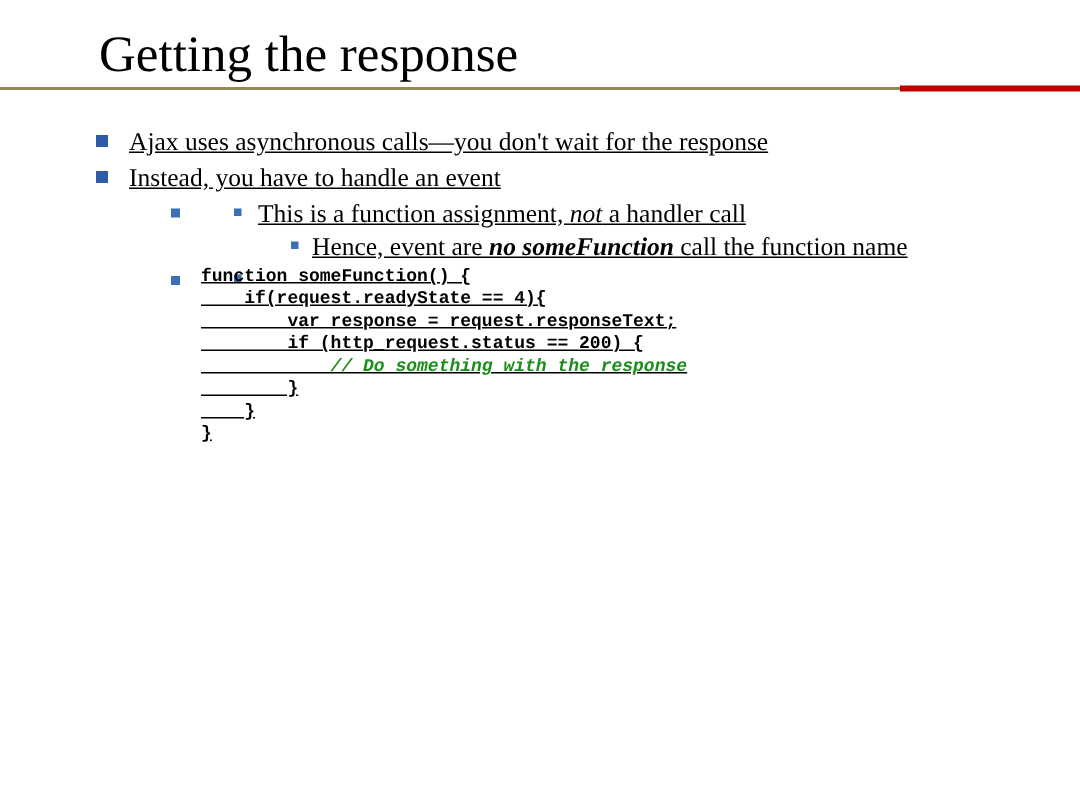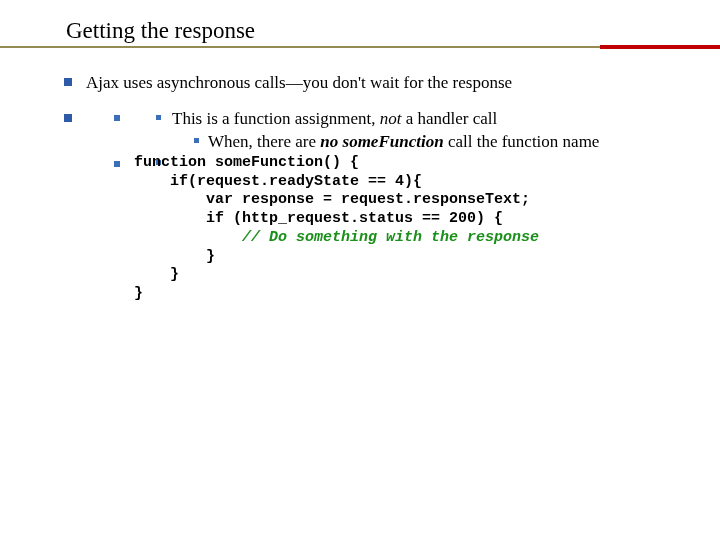--- a/index.html
+++ b/index.html
@@ -17,21 +17,21 @@
     position: relative;
     padding: 18px 40px 0 64px;
     box-sizing: border-box;
     width: 100%;
     height: 100%;
   }
   .title-wrap {
     position: relative;
   }
   .title {
-    font-size: 23px;
+    font-size: 34px;
     font-weight: 400;
     margin: 0 0 28px 2px;
   }
   .title-underline {
     position: absolute;
     left: -64px; 
     right: -40px;
     bottom: -6px;
     height: 4px;
   }
@@ -48,22 +48,23 @@
     background: #c00000; 
   }
   ul.top {
     list-style: none;
     padding: 0;
     margin: 12px 0 0 0;
   }
   ul.top > li {
     position: relative;
     padding-left: 22px;
-    margin: 15px 0;
+    margin: 3px 0;
     line-height: 1.25;
+    text-decoration: underline;
   }
   .sq {
     position: absolute;
     left: 0;
     top: 6px;
     width: 8px;
     height: 8px;
     background: #2e5aa8;
   }
   .sq-s {
@@ -109,21 +110,21 @@
     padding-left: 14px;
     margin: 1px 0;
   }
   .mono {
     font-family: "Courier New", Courier, monospace;
     font-weight: bold;
   }
   .codeblock {
     font-family: "Courier New", Courier, monospace;
     font-weight: bold;
-    font-size: 15px;
+    font-size: 12px;
     line-height: 1.25;
     white-space: pre;
     margin-left: 2px;
   }
   .comment {
     color: #1a8f1a;
     font-style: italic;
     font-weight: bold;
   }
   .ital { font-style: italic; }
@@ -141,33 +142,34 @@
     </div>
   </div>
 
   <ul class="top">
     <li>
       <span class="sq"></span>
       <span>Ajax uses asynchronous calls—you don't wait for the response</span>
     </li>
     <li>
       <span class="sq"></span>
+      <span>Instead, you have to handle an event</span>
 
       <ul class="sub">
         <li>
           <span class="sq sq-s"></span>
 
           <ul class="sub2">
             <li>
               <span class="sq sq-xs"></span>
               <span>This is a function assignment, </span><span class="ital">not</span><span> a handler call</span>
               <ul class="sub3">
                 <li>
                   <span class="sq sq-xs"></span>
-                  <span>When, there are </span><span class="bolditalic">no someFunction</span><span> call the function name</span>
+                  <span>Hence, event are </span><span class="bolditalic">no someFunction</span><span> call the function name</span>
                 </li>
               </ul>
             </li>
             <li>
               <span class="sq sq-xs"></span>
             </li>
           </ul>
         </li>
 
         <li>

